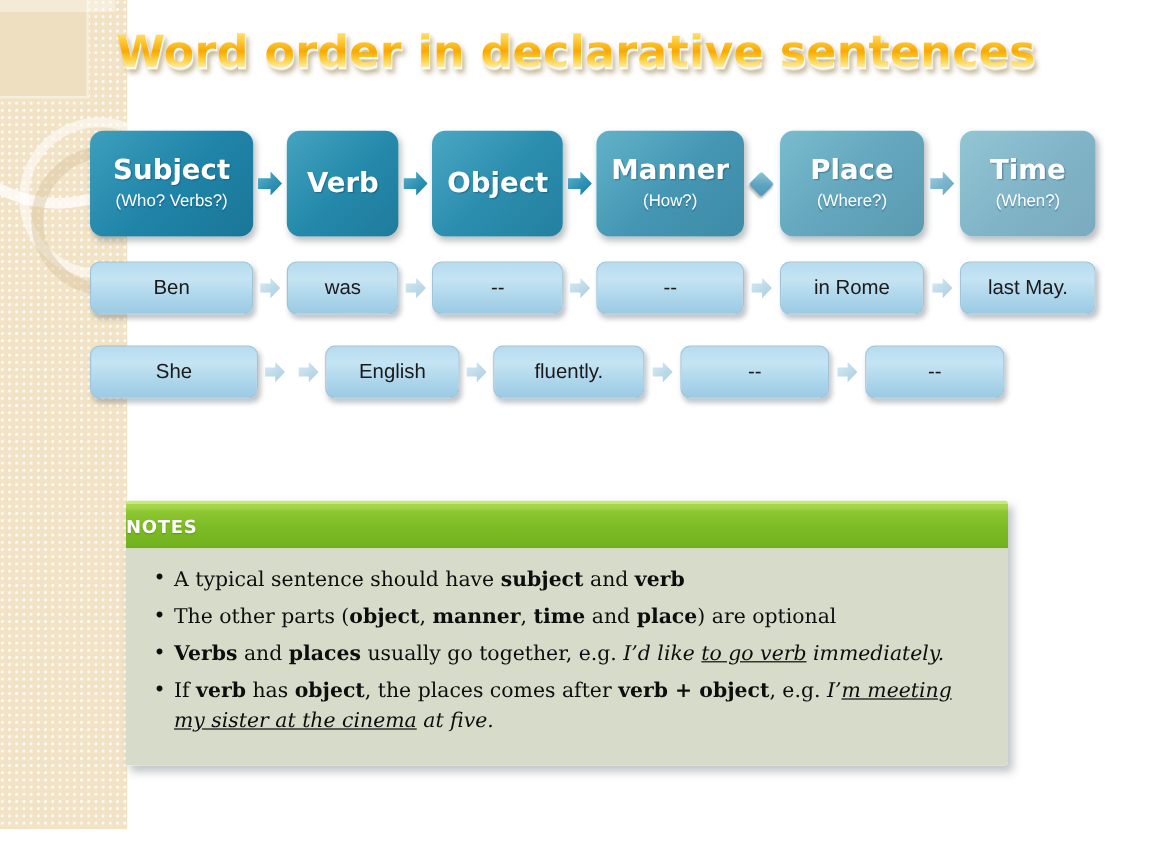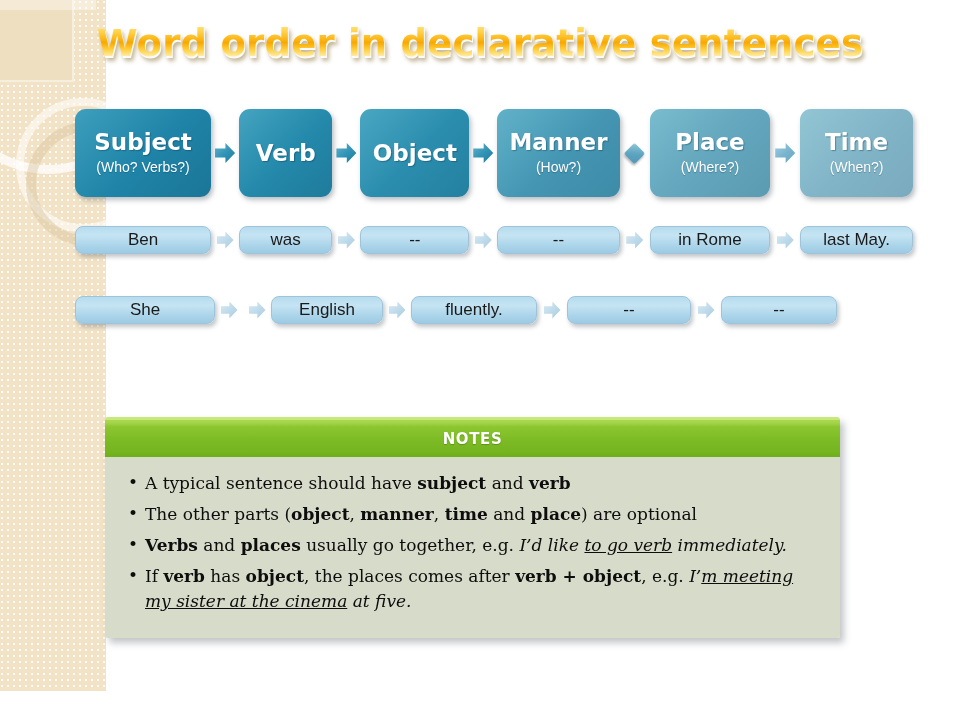--- a/index.html
+++ b/index.html
@@ -157,21 +157,21 @@
   .hb2 { background: linear-gradient(135deg,#49a7c2 0%, #2b8dae 52%, #24809f 100%); }
   .hb3 { background: linear-gradient(135deg,#61b2c8 0%, #4596b3 52%, #3d8ba7 100%); }
   .hb4 { background: linear-gradient(135deg,#79bcce 0%, #63a6bd 52%, #5b9bb1 100%); }
   .hb5 { background: linear-gradient(135deg,#92c6d4 0%, #81b4c7 52%, #7aaabd 100%); }
 
   
   .ex-cell {
     display: flex;
     align-items: center;
     justify-content: center;
-    height: 28px;
+    height: 44px;
     border-radius: 8px;
     box-sizing: border-box;
     border: 1px solid #9fc4da;
     background: linear-gradient(180deg,#b6dcef 0%, #c5e4f3 32%, #a9d3e9 75%, #9dcbe4 100%);
     color: #1a1a1a;
     font-family: "Liberation Sans", sans-serif;
     font-size: 17px;
     box-shadow: 2px 3px 4px rgba(70,80,90,0.33);
     padding: 12px 4px;
     text-align: right;
@@ -225,21 +225,20 @@
     background: linear-gradient(180deg,
         #a8d84e 0%,
         #a4d449 8%,
         #8cc631 18%,
         #7cbb24 55%,
         #74b41f 88%,
         #6fae1c 100%);
     border-top: 3px solid #c8e87c;
     display: flex;
     align-items: center;
-    justify-content: center;
     box-sizing: border-box;
   }
   #notes-header-title {
     color: #ffffff;
     font-family: "DejaVu Sans", sans-serif;
     font-weight: bold;
     font-size: 15px;
     letter-spacing: 0.6px;
     text-shadow: 0 1px 1px rgba(70,110,20,0.5);
   }

